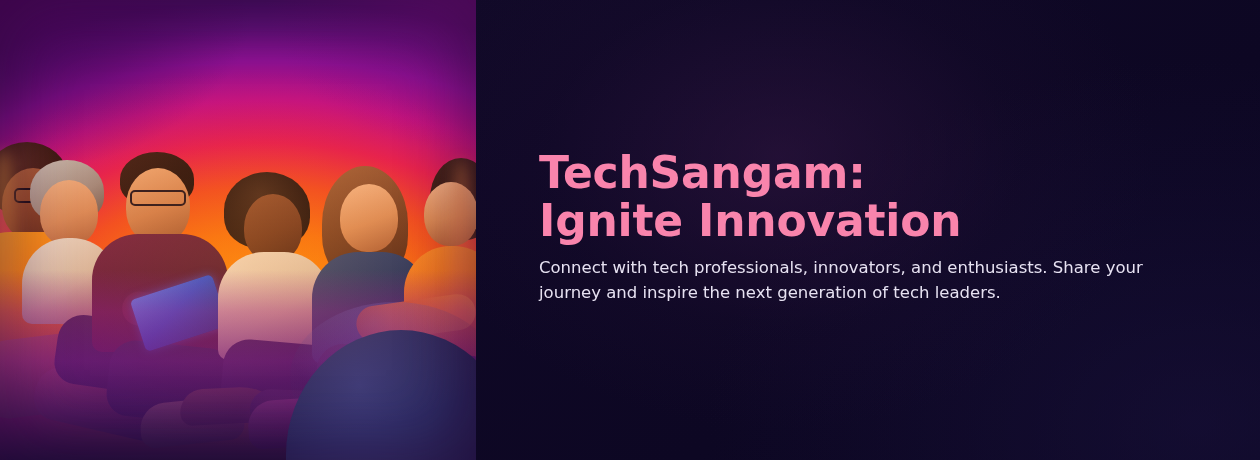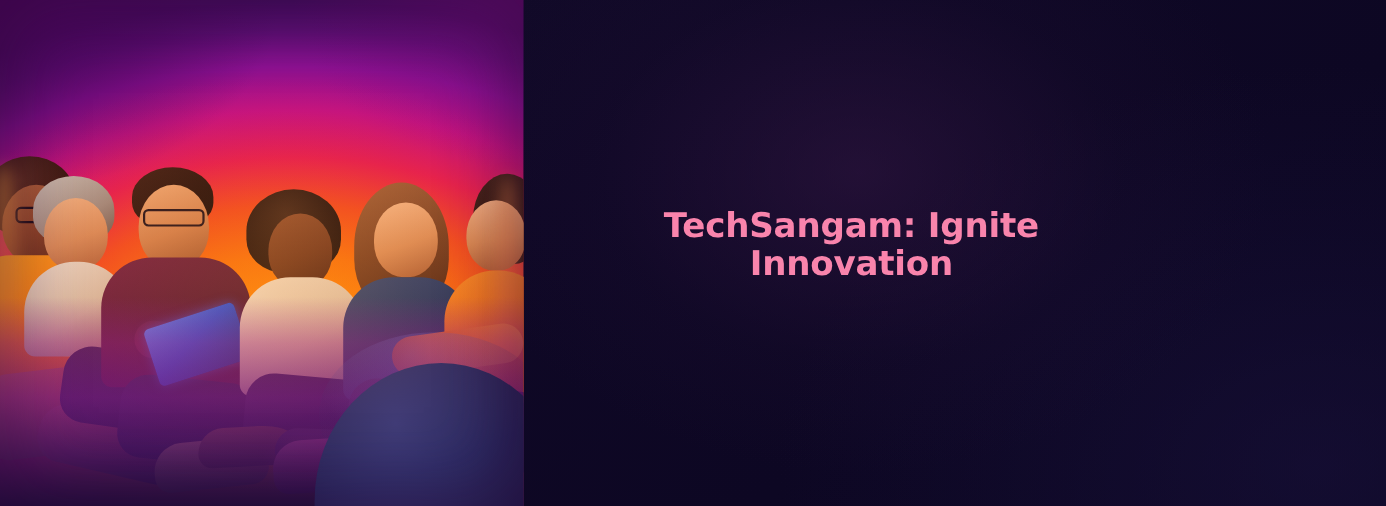--- a/index.html
+++ b/index.html
@@ -128,28 +128,27 @@
     flex:1 1 auto;
     padding:0 0 0 63px;
     display:flex;
     flex-direction:column;
     justify-content:center;
   }
   .copy-inner { width:660px; margin-top:-6px; }
 
   .headline {
     color:#f984ac;
-    font-size:31px;
+    font-size:44px;
     line-height:1.11;
     font-weight:700;
     letter-spacing:-0.2px;
     font-family:"DejaVu Sans", sans-serif;
     max-width:470px;
     margin-bottom:9px;
-    text-align:center;
   }
   .subhead {
     color:#e7e2f2;
     font-size:16.5px;
     line-height:1.52;
     font-weight:400;
     max-width:658px;
     font-family:"DejaVu Sans", sans-serif;
   }
 </style>
@@ -230,16 +229,17 @@
       <div class="beanbag"></div>
     </div>
 
     <div class="photo-glow"></div>
     <div class="photo-vig"></div>
   </div>
 
   <div class="copy">
     <div class="copy-inner">
       <h1 class="headline">TechSangam: Ignite Innovation</h1>
+      <p class="subhead">Connect with tech professionals, innovators, and enthusiasts. Share your journey and inspire the next generation of tech leaders.</p>
     </div>
   </div>
 
 </div>
 
 </body></html>

